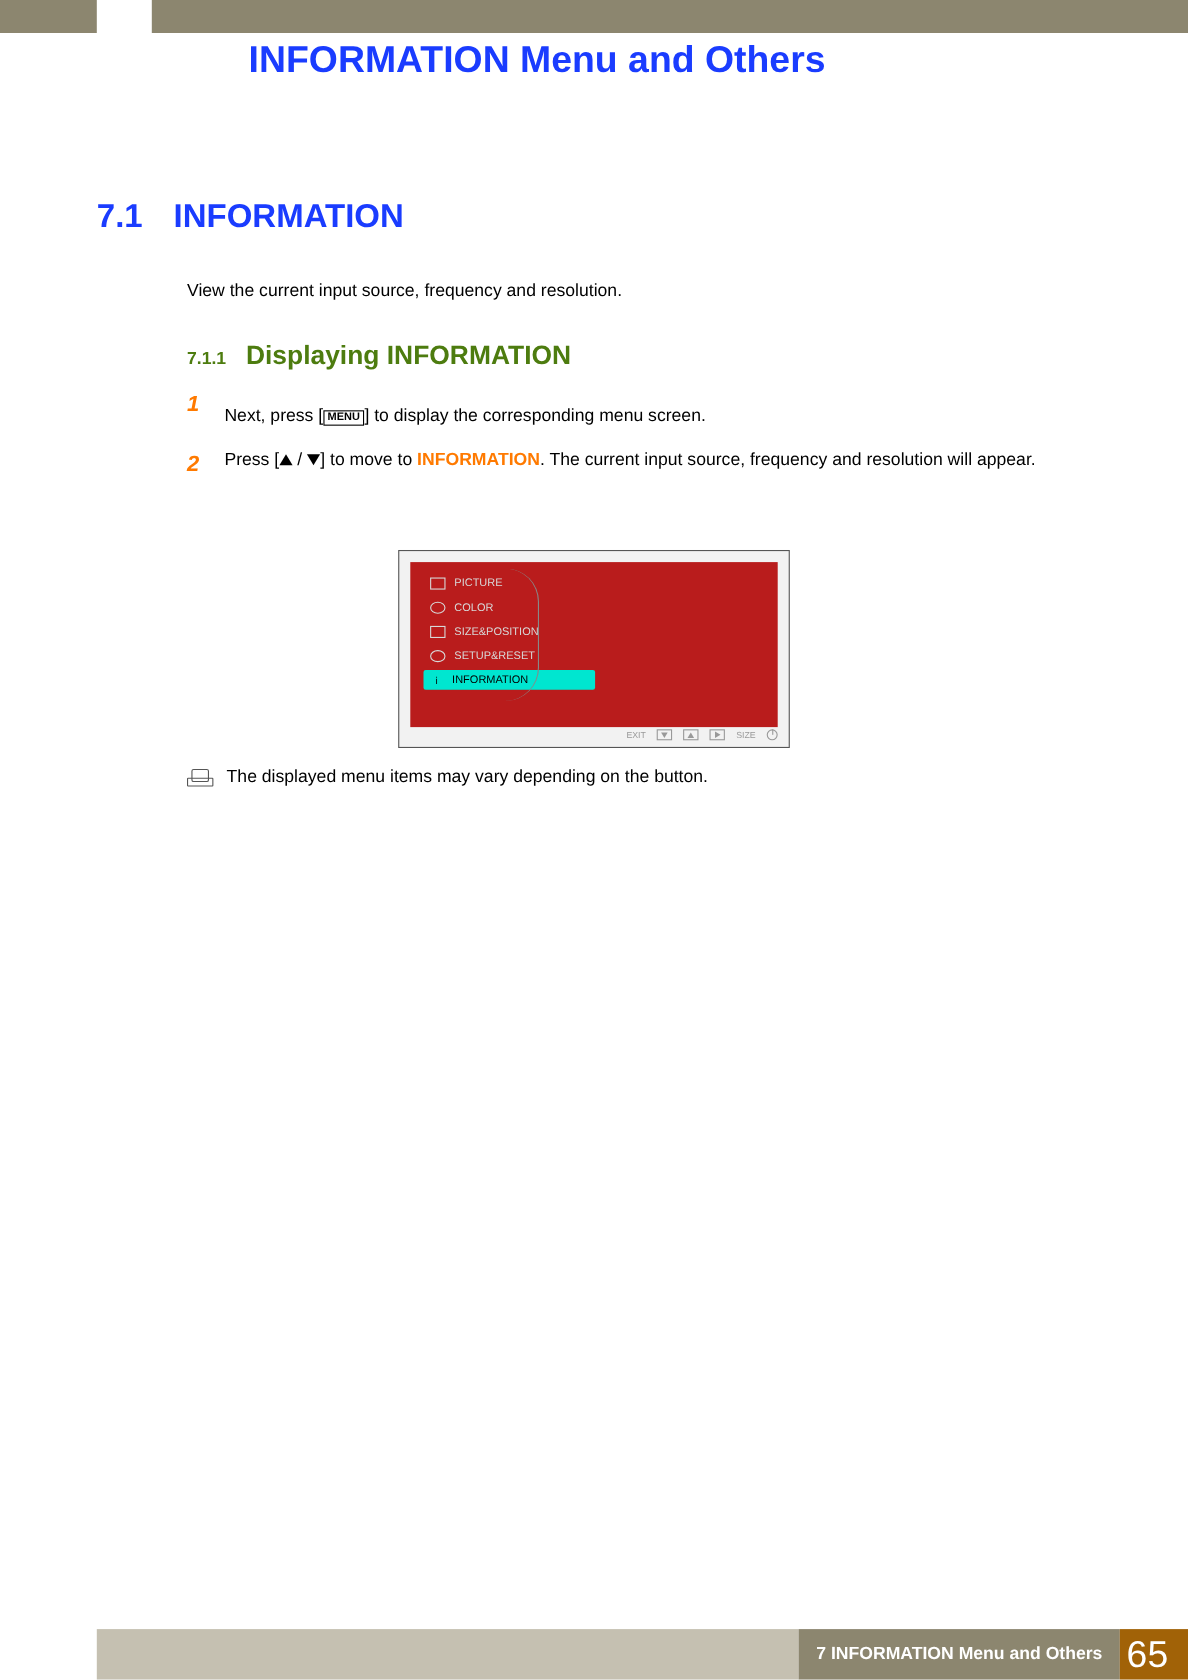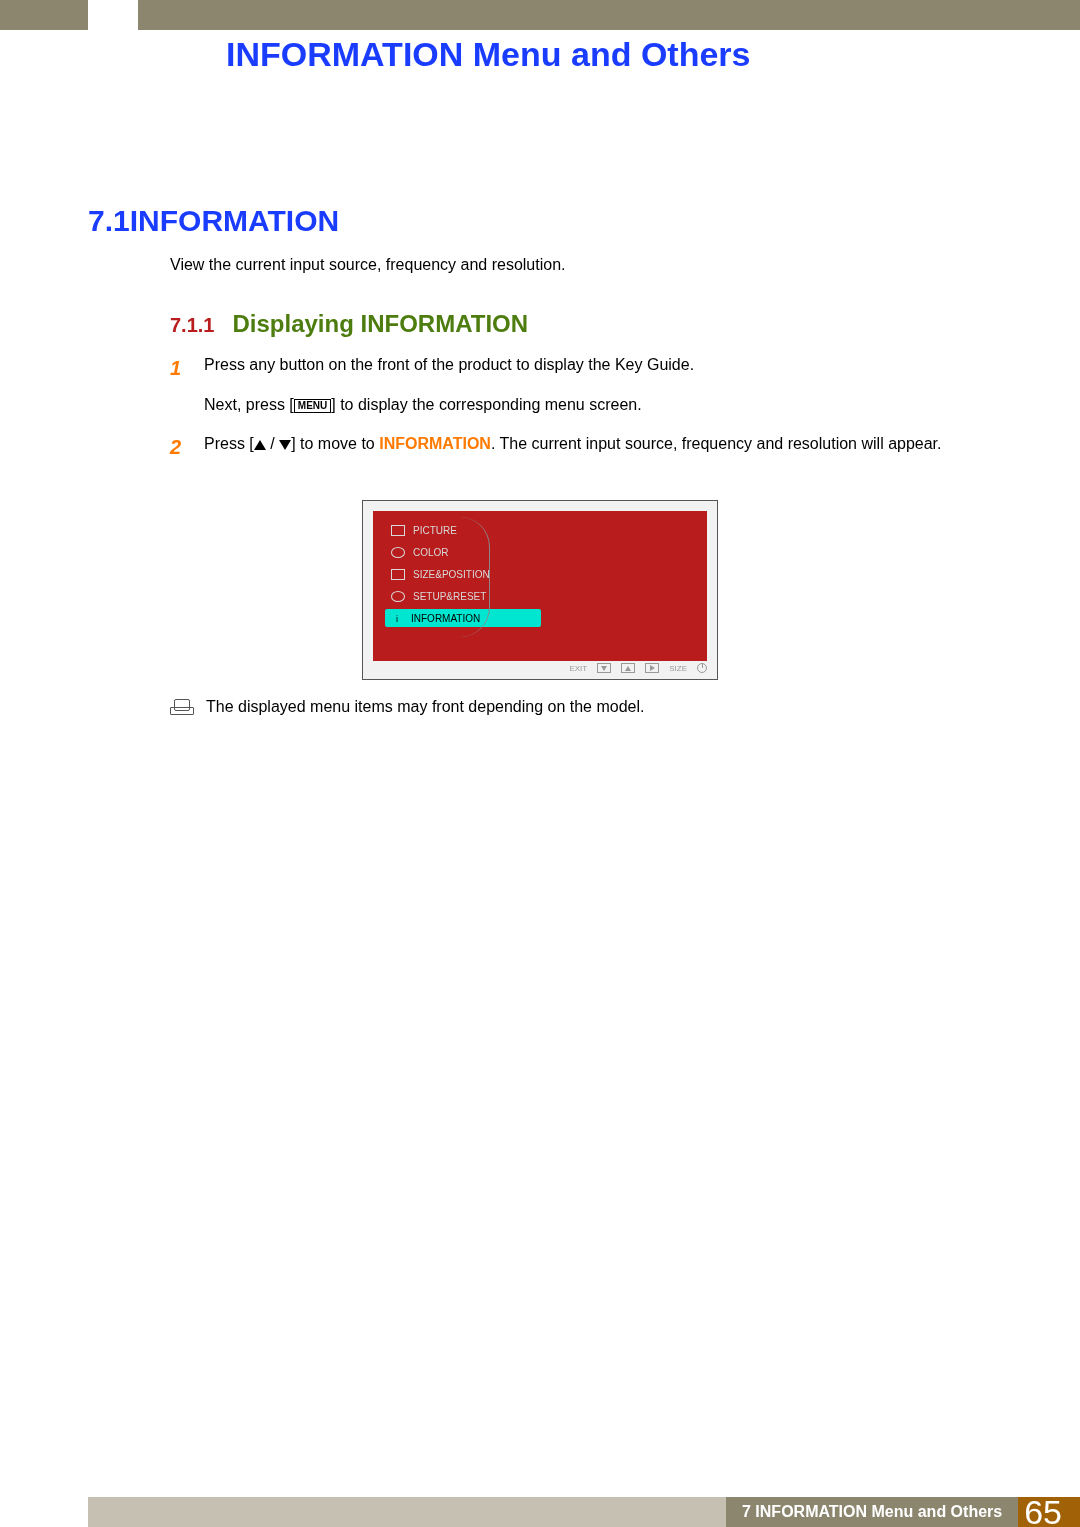--- a/index.html
+++ b/index.html
@@ -26,24 +26,25 @@
     position: absolute;
     top: 35px;
     left: 200px;
     font-size: 34px;
     font-weight: bold;
     color: #1a3cff;
     margin-left: 26px;
   }
   .section-row {
     position: absolute;
-    top: 204px;
+    top: 180px;
     left: 88px;
     display: flex;
     align-items: baseline;
+    gap: 28px;
   }
   .section-num {
     font-size: 30px;
     font-weight: bold;
     color: #1a3cff;
   }
   .section-title {
     font-size: 30px;
     font-weight: bold;
     color: #1a3cff;
@@ -57,23 +58,23 @@
   }
   .subsection-row {
     position: absolute;
     top: 310px;
     left: 170px;
     display: flex;
     gap: 18px;
     align-items: baseline;
   }
   .subsection-num {
-    font-size: 20px;
-    font-weight: bold;
-    color: #b91c1c;
+    font-size: 16px;
+    font-weight: bold;
+    color: #4d7c0f;
     text-align: right;
   }
   .subsection-title {
     font-size: 24px;
     font-weight: bold;
     color: #4d7c0f;
   }
   .steps {
     position: absolute;
     top: 352px;
@@ -245,21 +246,21 @@
     content:""; position:absolute; top:0;left:4px;width:14px;height:10px;border:1.5px solid #555;border-radius:2px;
   }
   .note-icon::after{
     content:""; position:absolute; bottom:0;left:0;width:22px;height:6px;border:1.5px solid #555;border-radius:1px;
   }
 
   
   .footer {
     position: absolute;
     bottom: 0; left: 88px; right: 0;
-    height: 30px;
+    height: 46px;
     display: flex;
     justify-content: flex-end;
     align-items: stretch;
   }
   .footer-left {
     flex: 1;
     background: #c5c0b1;
   }
   .footer-text {
     background: #8c866f;
@@ -297,21 +298,20 @@
 
 <div class="subsection-row">
   <span class="subsection-num">7.1.1</span>
   <span class="subsection-title">Displaying INFORMATION</span>
 </div>
 
 <div class="steps">
   <div class="step">
     <span class="step-num">1</span>
     <div>
-      <div>Press any button on the front of the product to display the Key Guide.</div>
       <div style="margin-top:14px;">
         <span>Next, press [</span><span class="menu-chip">MENU</span><span>] to display the corresponding menu screen.</span>
       </div>
     </div>
   </div>
   <div class="step">
     <span class="step-num">2</span>
     <div>
       <span>Press [</span><span class="arrow-up"></span> / <span class="arrow-down"></span><span>] to move to </span><span class="kw">INFORMATION</span><span>. The current input source, frequency and resolution will appear.</span>
     </div>
@@ -355,20 +355,20 @@
     <span class="osd-btn">
         <span class="mini-right"></span>
       </span>
     <span>SIZE</span>
     <span class="osd-pwr"></span>
   </div>
 </div>
 
 <div class="note-row">
   <span class="note-icon"></span>
-  <span>The displayed menu items may front depending on the model.</span>
+  <span>The displayed menu items may vary depending on the button.</span>
 </div>
 
 <div class="footer">
   <div class="footer-left"></div>
   <div class="footer-text">7 INFORMATION Menu and Others</div>
   <div class="footer-page">65</div>
 </div>
 
 </body></html>

